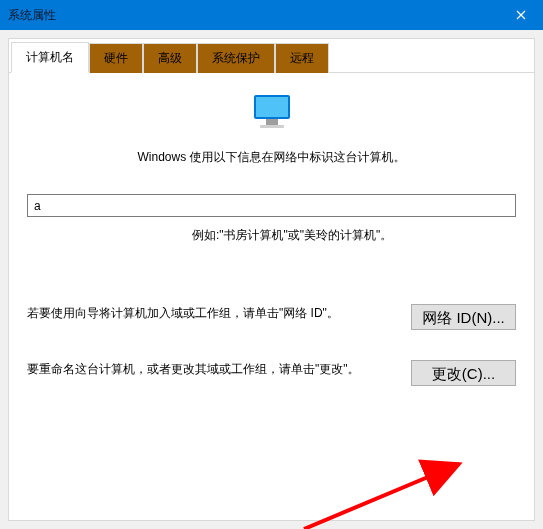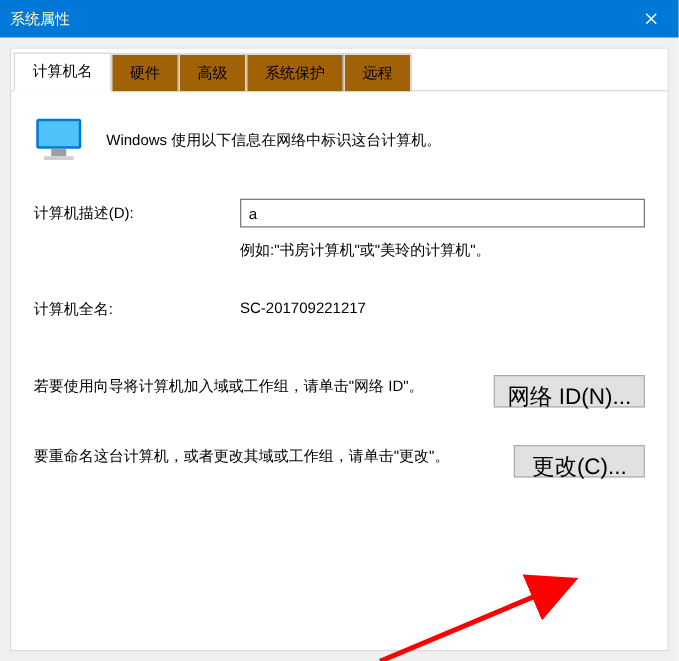--- a/index.html
+++ b/index.html
@@ -8,21 +8,21 @@
     font-family: "Microsoft YaHei", "Segoe UI", sans-serif;
     font-size: 12px;
     background: #f0f0f0;
     width: 543px;
     height: 529px;
     overflow: hidden;
     position: relative;
   }
   .titlebar {
     background: #0078d7;
-    color: #fef9c3;
+    color: #0f172a;
     height: 30px;
     display: flex;
     align-items: center;
     justify-content: space-between;
     padding: 0 0 0 8px;
   }
   .titlebar-title { font-size: 12px; }
   .titlebar-close {
     width: 45px;
     height: 30px;
@@ -65,20 +65,21 @@
     background: #a16207;
   }
   .panel {
     padding: 20px 18px;
   }
   .intro {
     display: flex;
     align-items: center;
     gap: 18px;
     margin-bottom: 28px;
+    flex-direction: column;
   }
   .monitor-icon svg { display: block; }
   .row {
     display: flex;
     align-items: center;
     margin-bottom: 10px;
   }
   .row-label {
     width: 165px;
     flex-shrink: 0;
@@ -111,21 +112,21 @@
   }
   .action-text {
     flex: 1;
     line-height: 1.6;
   }
   .win-button {
     background: #e1e1e1;
     border: 1px solid #adadad;
     padding: 4px 10px;
     font-family: inherit;
-    font-size: 18px;
+    font-size: 15px;
     min-width: 105px;
     height: 26px;
     cursor: pointer;
   }
   .arrow {
     position: absolute;
     pointer-events: none;
   }
 </style>
 </head>
@@ -156,29 +157,24 @@
           <rect x="2" y="2" width="36" height="24" rx="2" fill="#0078d7"></rect>
           <rect x="4" y="4" width="32" height="20" fill="#4fc3f7"></rect>
           <rect x="14" y="26" width="12" height="6" fill="#9e9e9e"></rect>
           <rect x="8" y="32" width="24" height="3" rx="1" fill="#cfcfcf"></rect>
         </svg>
       </span>
       <span>Windows 使用以下信息在网络中标识这台计算机。</span>
     </div>
 
     <div class="row">
-      <span class="row-label">计算机描述(D):</span>
       <input type="text" class="text-input" value="a" style="">
     </div>
     <div class="example">例如:"书房计算机"或"美玲的计算机"。</div>
 
-    <div class="info-row">
-      <span class="info-label">计算机全名:</span>
-      <span class="info-value">SC-201709221217</span>
-    </div>
 
     <div class="info-row">
     </div>
 
     <div class="action-row">
       <span class="action-text">若要使用向导将计算机加入域或工作组，请单击"网络 ID"。</span>
       <button class="win-button">网络 ID(N)...</button>
     </div>
 
     <div class="action-row">

